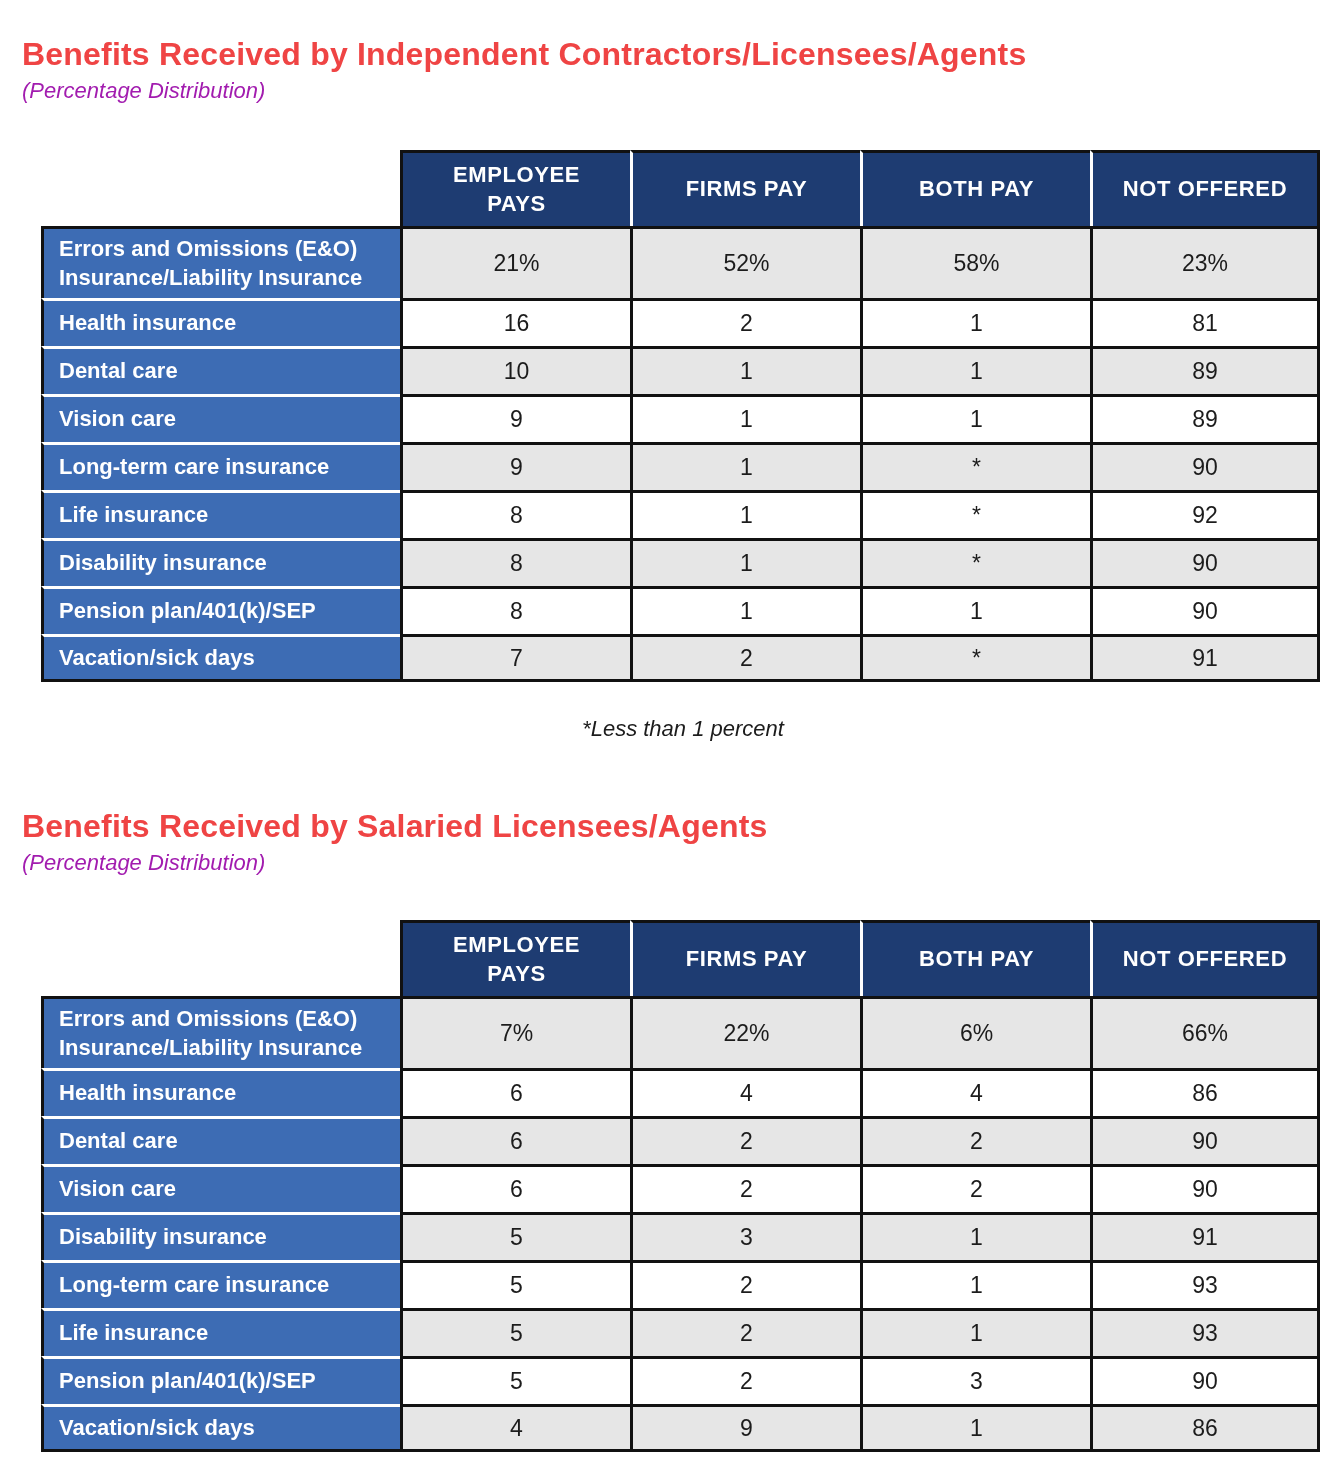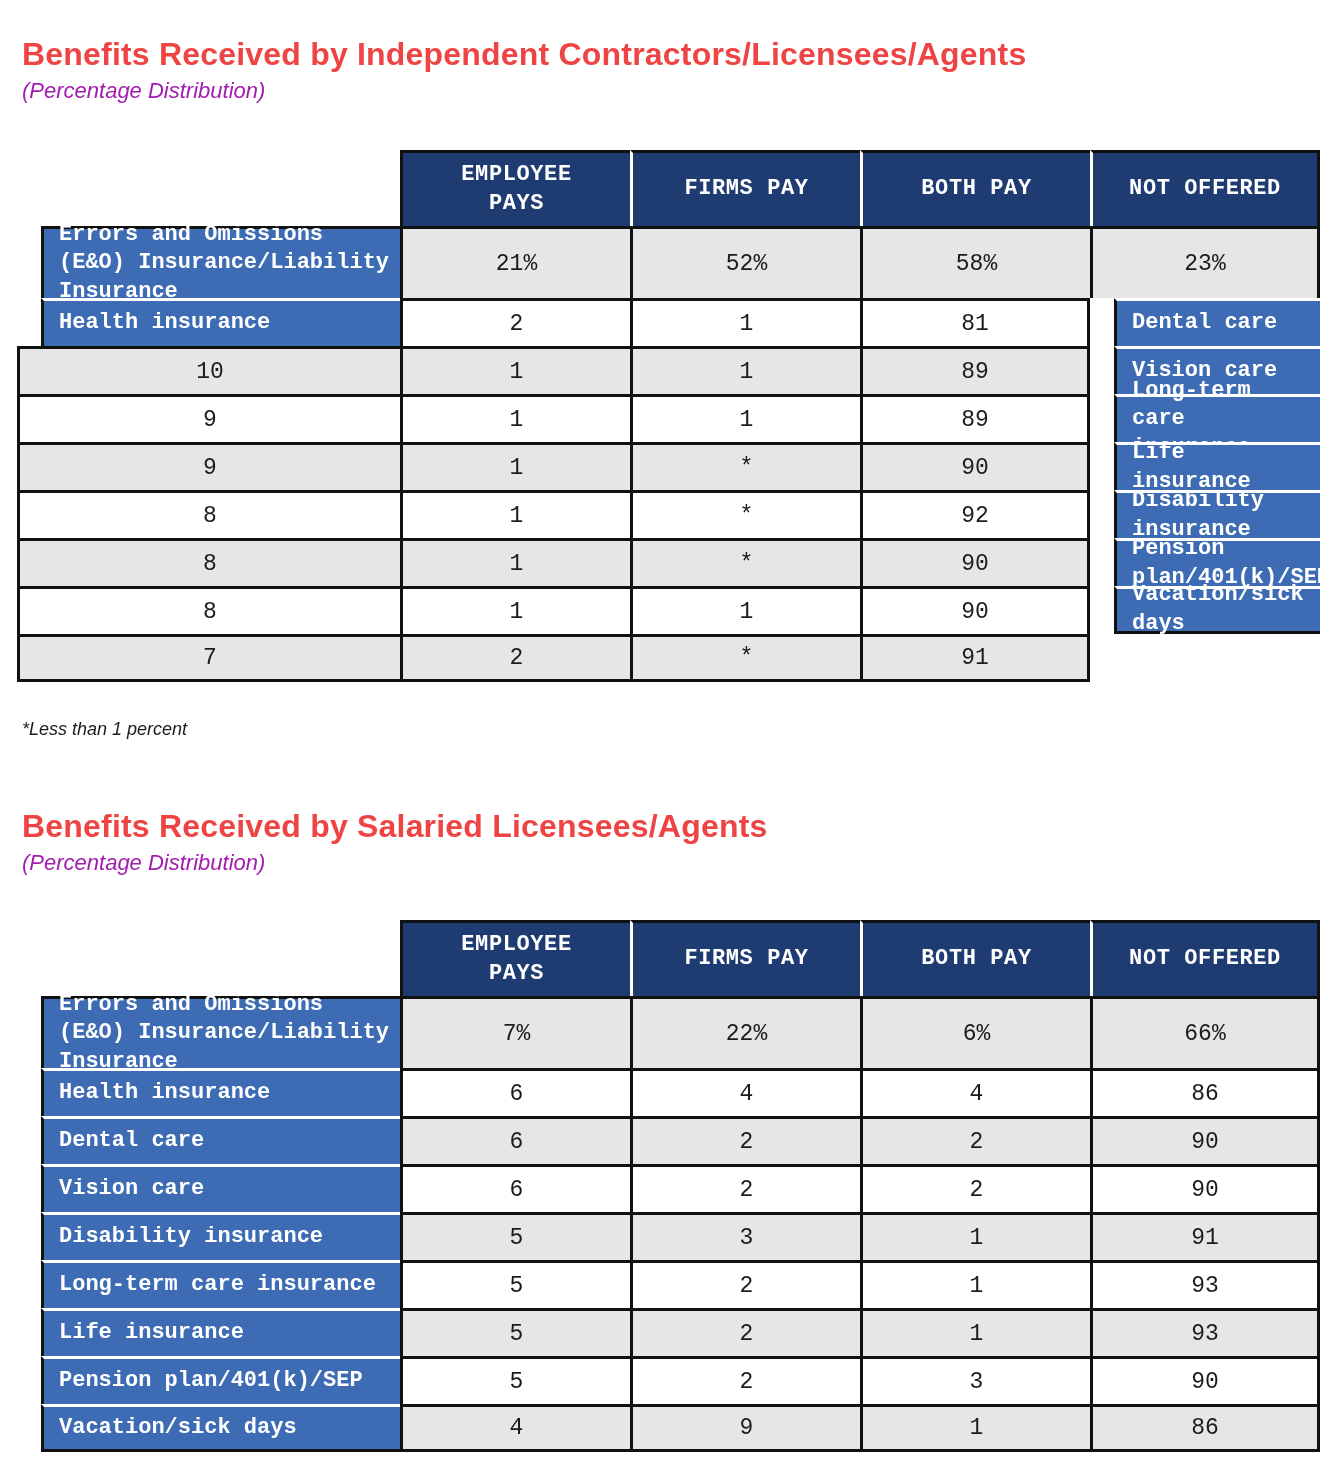--- a/index.html
+++ b/index.html
@@ -17,32 +17,31 @@
     font-weight: bold; color: #ef4444;
     letter-spacing: 0.2px;
   }
   .subtitle {
     margin: 6px 0 0 5px;
     font-size: 22px; line-height: 26px;
     font-style: italic; color: #a21caf;
   }
   .footnote {
     margin: 34px 0 0 5px;
-    font-size: 18px; line-height: 26px;
-    font-style: italic; color: #1c1c1c;
+    font-size: 22px; line-height: 26px;
+    font-style: italic; color: #1c1c1c; text-align: center;
   }
   .title.second { margin-top: 66px; }
 
   .tbl {
     display: grid;
     grid-template-columns: 383px 230px 230px 230px 230px;
     grid-template-rows: 76px 72px repeat(8, 48px);
     width: 1303px;
     margin-top: 46px;
-    font-family: Liberation Mono, monospace;
   }
   .tbl.second { margin-top: 44px; }
 
   .corner { background: #ffffff; }
 
   .th {
     background: #1e3c72; color: #ffffff;
     font-weight: bold; font-size: 22px; line-height: 1.3;
     letter-spacing: 0.6px;
     display: flex; align-items: center; justify-content: center;
@@ -92,20 +91,21 @@
     <div class="th">BOTH PAY</div>
     <div class="th lc">NOT OFFERED</div>
 
     <div class="lb fr">Errors and Omissions (E&amp;O) Insurance/Liability Insurance</div>
     <div class="d g">21%</div>
     <div class="d g">52%</div>
     <div class="d g">58%</div>
     <div class="d g lc">23%</div>
 
     <div class="lb">Health insurance</div>
+    <div class="d w">16</div>
     <div class="d w">2</div>
     <div class="d w">1</div>
     <div class="d w lc">81</div>
 
     <div class="lb">Dental care</div>
     <div class="d g">10</div>
     <div class="d g">1</div>
     <div class="d g">1</div>
     <div class="d g lc">89</div>
 

